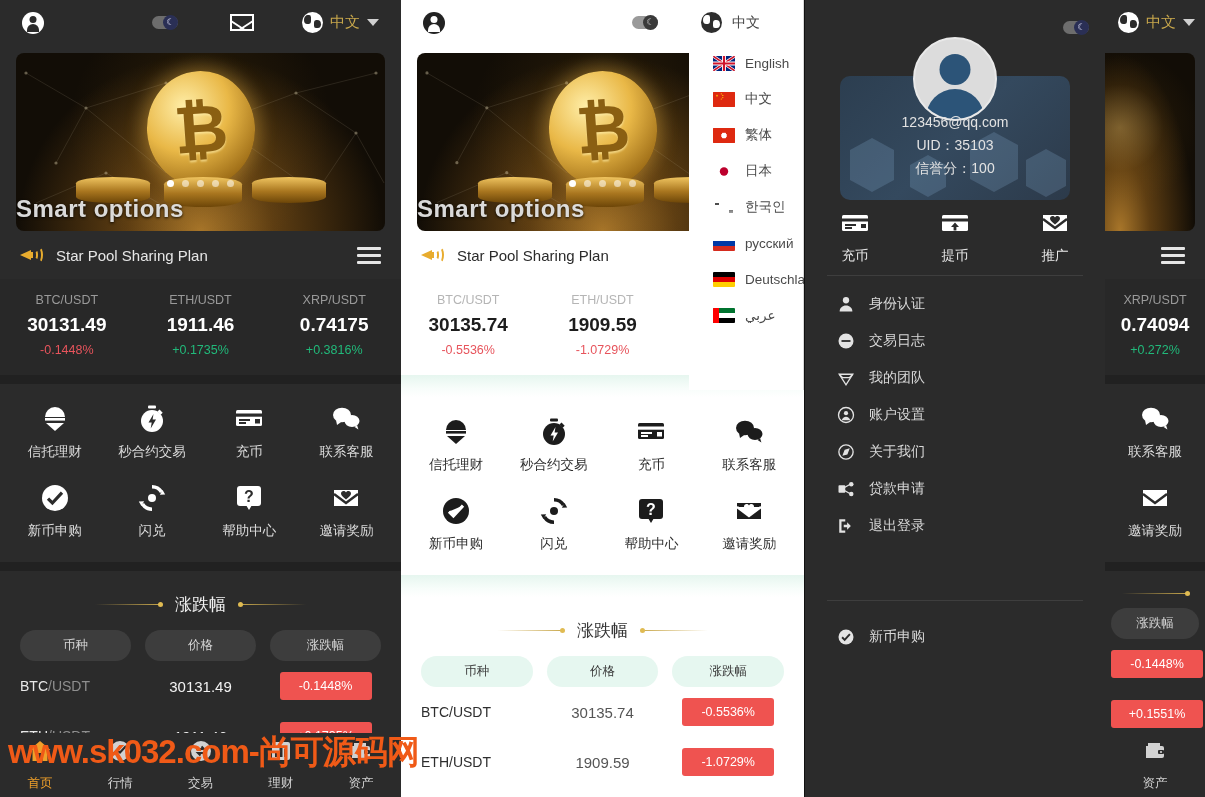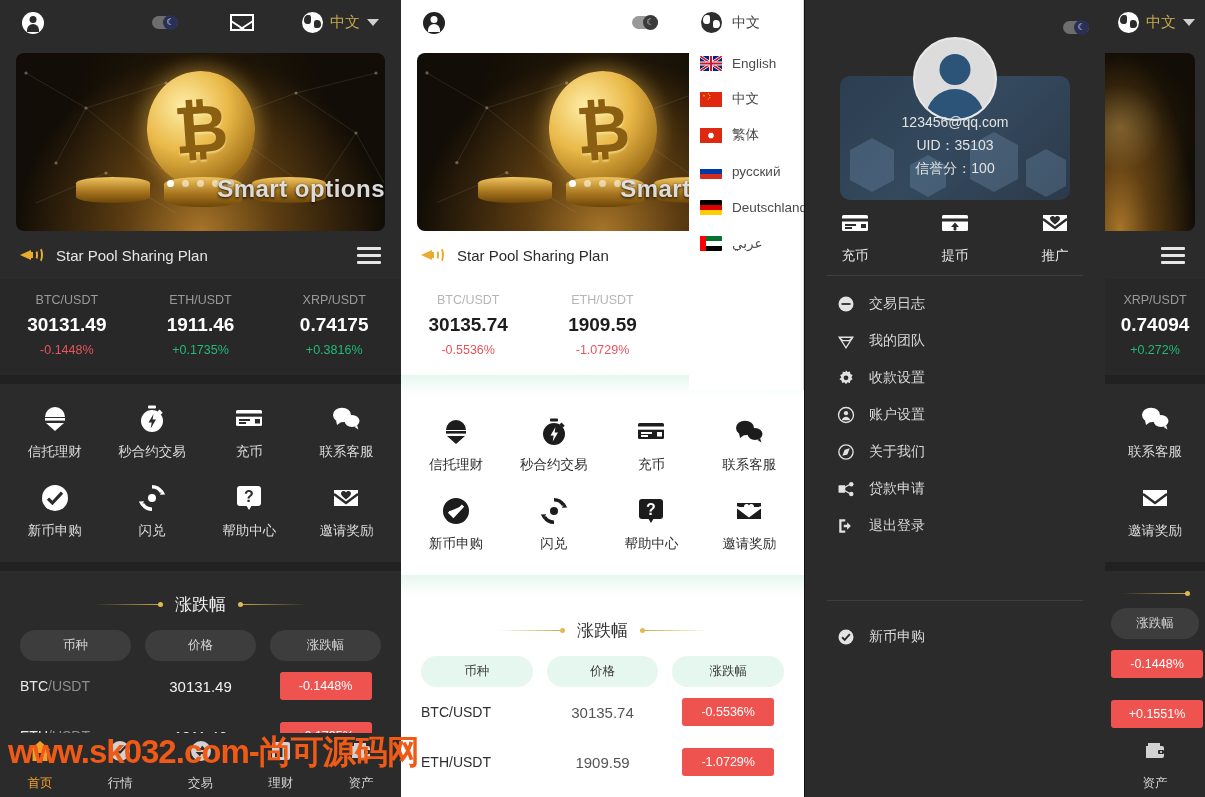--- a/index.html
+++ b/index.html
@@ -70,21 +70,21 @@
     background: radial-gradient(circle at 36% 30%, #ffeaa0 0%, #f3c košt 1%, #e3a93c 45%, #9d6a16 78%, #6d4709 100%);
     background: radial-gradient(circle at 36% 30%, #ffeea8 0%, #e9b847 42%, #a06f18 78%, #6b4508 100%);
     box-shadow: 0 0 22px rgba(255,190,60,.45); display:flex; align-items:center; justify-content:center;
     font-size: 66px; color:#8a5f12; font-weight: bold; font-family:"DejaVu Sans", sans-serif;
     text-shadow: 0 2px 2px rgba(255,238,170,.6);
   }
   .coin-stack { position: absolute; left: 50%; bottom: 24px; transform: translateX(-50%);
     width: 250px; height: 56px; }
   .coin-stack i { position: absolute; display:block; border-radius: 50%/24%;
     background: linear-gradient(180deg,#f0c560,#a9761f 55%,#6d4608); }
-  .bnr-word { position: absolute; left: 0; right: 0; bottom: 28px; text-align: right;
+  .bnr-word { position: absolute; left: 0; right: 0; bottom: 8px; text-align: left;
     font-size: 24px; font-weight: bold; color: rgba(235,235,235,.92); letter-spacing: .5px;
     text-shadow: 0 1px 3px rgba(0,0,0,.9); font-family: "Liberation Sans", sans-serif; }
   .dots { position: absolute; left: 0; right: 0; bottom: 44px; display: flex; gap: 8px; justify-content: center; }
   .dots b { width: 7px; height: 7px; border-radius: 50%; background: rgba(255,255,255,.55); display:block; }
   .dots b.on { background: #ffffff; }
 
   
   .notice { display: flex; align-items: center; height: 48px; padding: 0 20px; gap: 14px; }
   .horn { width: 22px; height: 18px; position: relative; flex: none; }
   .horn .body { position: absolute; left: 0; top: 4px; width: 0; height: 0;
@@ -160,21 +160,21 @@
   .bn svg { display: block; }
 
   
   .wm { position: absolute; left: 8px; bottom: 22px; z-index: 9; font-size: 33px; font-weight: bold;
      color: #f05a17; letter-spacing: -1px; white-space: nowrap;
      font-family: "Liberation Sans", sans-serif; pointer-events: none; }
 
   
   .langmenu { position: absolute; right: 0; top: 0; width: 115px; height: 390px; background: #ffffff;
       z-index: 8; padding-top: 45px; border-right: 1px solid #d8d8d8; }
-  .langmenu .li { display: flex; align-items: center; gap: 10px; height: 36px; padding-left: 11px; }
+  .langmenu .li { display: flex; align-items: center; gap: 10px; height: 36px; padding-left: 24px; }
   .langmenu .li span { font-size: 13.5px; color: #4a4a4a; white-space: nowrap; }
   .flag { width: 22px; height: 15px; flex: none; border-radius: 1px; overflow: hidden; position: relative;
       display: block; }
 
   
   .drawer { position: absolute; left: 0; top: 0; width: 300px; height: 797px; background: #2b2b2b; z-index: 7; }
   .drawer-toggle { position: absolute; right: 16px; top: 21px; }
   .big-avatar { position: absolute; left: 50%; top: 37px; transform: translateX(-50%);
       width: 84px; height: 84px; border-radius: 50%; background: #dcdcdc; overflow: hidden; z-index: 2;
       border: 2px solid #e9e9e9; }
@@ -344,43 +344,43 @@
           <div class="l">推广</div>
         </div>
       </div>
 
       <div class="hr" style="top:275px"></div>
 
       <div class="mlist">
         <div class="mi">
           <svg width="18" height="18" viewBox="0 0 24 24">
               <g fill="#e3e3e3">
+            <circle cx="12" cy="7" r="4.2"></circle>
+                <path d="M3.5 22c0-4.7 3.8-8 8.5-8s8.5 3.3 8.5 8z"></path>
+              </g>
+            </svg>
+          <div class="t">身份认证</div>
+        </div>
+        <div class="mi">
+          <svg width="18" height="18" viewBox="0 0 24 24">
+              <g fill="#e3e3e3">
             <circle cx="12" cy="12" r="10"></circle>
                 <rect x="6" y="10.8" width="12" height="2.4" fill="#2b2b2b"></rect>
               </g>
             </svg>
           <div class="t">交易日志</div>
         </div>
         <div class="mi">
           <svg width="18" height="18" viewBox="0 0 24 24">
               <g fill="none" stroke="#e3e3e3" stroke-width="1.8">
             <path d="M3 7h18l-9 14z"></path>
                 <path d="M3 7l4.5 4.5h9L21 7"></path>
               </g>
             </svg>
           <div class="t">我的团队</div>
-        </div>
-        <div class="mi">
-          <svg width="18" height="18" viewBox="0 0 24 24">
-              <g fill="#e3e3e3">
-            <path d="M12 1.5l2 2.6 3.2-.8.6 3.3 3 1.4-1.6 2.9 1.6 2.9-3 1.4-.6 3.3-3.2-.8-2 2.6-2-2.6-3.2.8-.6-3.3-3-1.4L5.8 11 4.2 8.1l3-1.4.6-3.3 3.2.8z"></path>
-            <circle cx="12" cy="11.7" r="3.2" fill="#2b2b2b"></circle>
-              </g>
-            </svg>
-          <div class="t">收款设置</div>
         </div>
         <div class="mi">
           <svg width="18" height="18" viewBox="0 0 24 24">
               <g fill="none" stroke="#e3e3e3" stroke-width="1.8">
             <circle cx="12" cy="12" r="10"></circle>
                 <circle cx="12" cy="9.5" r="2.8" fill="#e3e3e3" stroke="none"></circle>
             <path d="M6.4 19c.8-3 3-4.6 5.6-4.6S16.8 16 17.6 19" fill="#e3e3e3" stroke="none"></path>
               </g>
             </svg>
           <div class="t">账户设置</div>
@@ -680,20 +680,45 @@
           <ellipse cx="11" cy="7.5" rx="1.4" ry="3" transform="rotate(72 11 7.5)"></ellipse>
           <ellipse cx="11" cy="7.5" rx="1.4" ry="3" transform="rotate(144 11 7.5)"></ellipse>
           <ellipse cx="11" cy="7.5" rx="1.4" ry="3" transform="rotate(216 11 7.5)"></ellipse>
           <ellipse cx="11" cy="7.5" rx="1.4" ry="3" transform="rotate(288 11 7.5)"></ellipse>
               </g>
             </svg>
         </span>
         <span>繁体</span>
       </div>
       <div class="li">
+        <span class="flag" style="background:#fff;">
+          <svg viewBox="0 0 22 15" width="22" height="15">
+              <rect width="22" height="15" fill="#fff"></rect>
+          <circle cx="11" cy="7.5" r="4.2" fill="#bc002d"></circle>
+            </svg>
+        </span>
+        <span>日本</span>
+      </div>
+      <div class="li">
+        <span class="flag" style="background:#fff;">
+          <svg viewBox="0 0 22 15" width="22" height="15">
+              <rect width="22" height="15" fill="#fff"></rect>
+          <path d="M11 4a3.5 3.5 0 010 7 3.5 3.5 0 000-7z" fill="#cd2e3a"></path>
+          <path d="M11 4a3.5 3.5 0 000 7 3.5 3.5 0 010-7z" fill="#0047a0"></path>
+          <g fill="#000">
+                <rect x="2" y="3" width="4" height=".7"></rect>
+                <rect x="2" y="4.2" width="4" height=".7"></rect>
+          <rect x="16" y="10.5" width="4" height=".7"></rect>
+                <rect x="16" y="11.7" width="4" height=".7"></rect>
+              </g>
+            </svg>
+        </span>
+        <span>한국인</span>
+      </div>
+      <div class="li">
         <span class="flag">
           <svg viewBox="0 0 22 15" width="22" height="15">
               <rect width="22" height="5" y="0" fill="#fff"></rect>
           <rect width="22" height="5" y="5" fill="#0039a6"></rect>
               <rect width="22" height="5" y="10" fill="#d52b1e"></rect>
             </svg>
         </span>
         <span>русский</span>
       </div>
       <div class="li">

